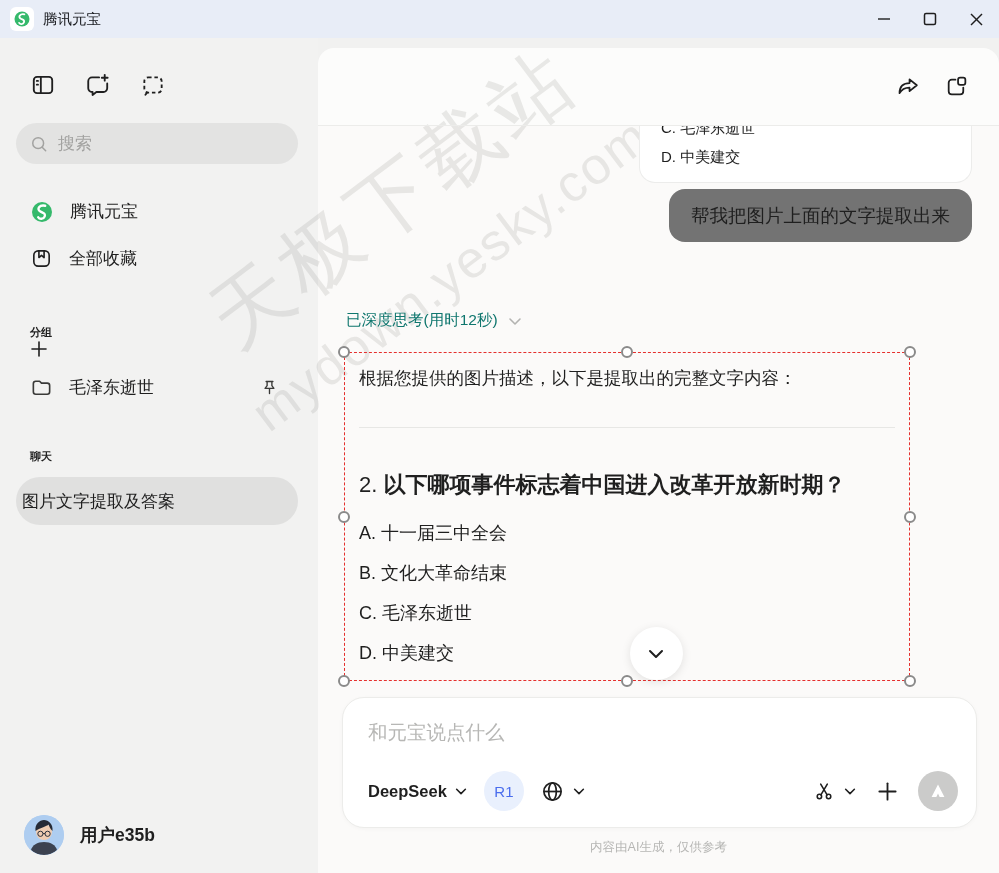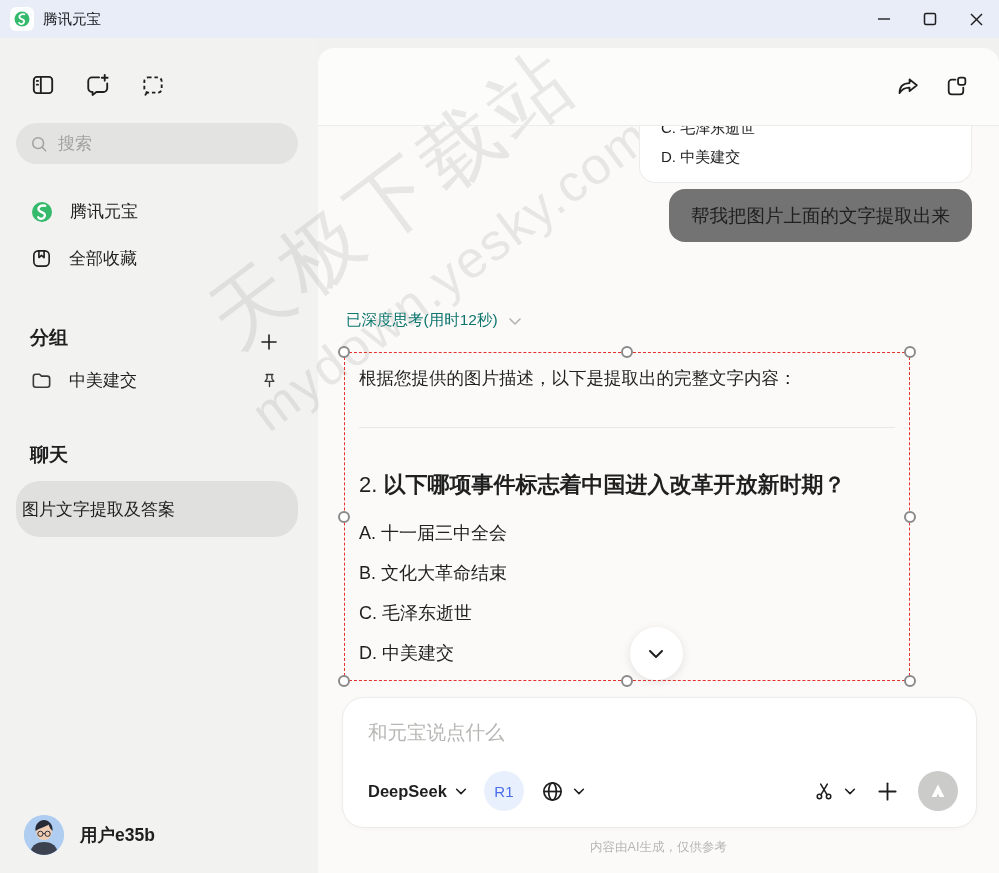--- a/index.html
+++ b/index.html
@@ -29,27 +29,27 @@
   .sb-toolbar { display:flex; gap:29px; padding:34px 0 0 30px; position:relative; z-index:2; }
   .sb-toolbar .icn { width:26px; height:26px; display:block; cursor:pointer; }
   .sb-search { margin:25px 20px 0 16px; height:41px; background:#e3e3e2; border-radius:21px;
     display:flex; align-items:center; padding-left:13px; position:relative; z-index:2; }
   .sb-search input { border:none; outline:none; background:transparent; font-size:17px;
     color:#4b4b49; margin-left:9px; width:200px; font-family:inherit; }
   .sb-search input::placeholder { color:#a2a2a0; }
   .sb-nav { margin-top:24px; position:relative; z-index:2; }
   .sb-item { height:47px; display:flex; align-items:center; padding-left:30px; gap:16px;
     font-size:17px; cursor:pointer; }
-  .sb-sect { margin-top:43px; padding:0 40px 0 30px; display:flex; align-items:flex-end;
-    justify-content:space-between; font-size:19px; font-weight:700; position:relative; z-index:2; }
+  .sb-sect { margin-top:43px; padding:0 40px 0 30px; display:flex; align-items:flex-start;
+    justify-content:space-between; font-size:11px; font-weight:700; position:relative; z-index:2;flex-direction:column; }
   .sb-sect.chats { margin-top:38px; }
   .sb-group { position:relative; z-index:2; }
   .sb-group .sb-item { padding-right:40px; justify-content:flex-start; margin-top:6px; }
   .sb-group .grow { flex:1; }
-  .sb-chat-selected { margin:13px 20px 0 16px; height:56px; background:#e0e0df; border-radius:24px;
+  .sb-chat-selected { margin:13px 20px 0 16px; height:48px; background:#e0e0df; border-radius:24px;
     display:flex; align-items:center; padding-left:6px; font-size:17px; cursor:pointer;
     position:relative; z-index:2; }
   .sb-user { margin-top:auto; padding:0 0 18px 24px; display:flex; align-items:center; gap:16px;
     position:relative; z-index:2; cursor:pointer;text-align:center; }
   .sb-user .name { font-size:17.5px; font-weight:600; }
   .avatar { width:40px; height:40px; border-radius:50%; overflow:hidden; background:#aecdf0; }
 
   
   .main-wrap { flex:1; padding-top:10px; position:relative; }
   .main { background:#fcfcfb; height:825px; border-radius:16px 16px 0 0; display:flex;
@@ -202,21 +202,21 @@
         <line x1="9" y1="2" x2="9" y2="16" stroke="#1f1f1f" stroke-width="1.6" stroke-linecap="round"></line>
         <line x1="2" y1="9" x2="16" y2="9" stroke="#1f1f1f" stroke-width="1.6" stroke-linecap="round"></line>
       </svg>
     </div>
 
     <div class="sb-group">
       <div class="sb-item">
         <svg width="23" height="23" viewBox="0 0 24 24">
           <path d="M3.5 8 a2.5 2.5 0 0 1 2.5 -2.5 h4 l2 2 h6 a2.5 2.5 0 0 1 2.5 2.5 v6.5 a2.5 2.5 0 0 1 -2.5 2.5 H6 a2.5 2.5 0 0 1 -2.5 -2.5 Z" fill="none" stroke="#3a3a38" stroke-width="1.7" stroke-linejoin="round"></path>
         </svg>
-        <span>中美建交</span>
+        <span>毛泽东逝世</span>
         <span class="grow"></span>
         <svg width="17" height="17" viewBox="0 0 20 20">
           <path d="M6 3 h8 M7.2 3 v4.8 L4.8 11 h10.4 L12.8 7.8 V3 M10 11 v6" fill="none" stroke="#3a3a38" stroke-width="1.6" stroke-linecap="round" stroke-linejoin="round"></path>
         </svg>
       </div>
     </div>
 
     <div class="sb-sect chats">
       <span>聊天</span>
     </div>

